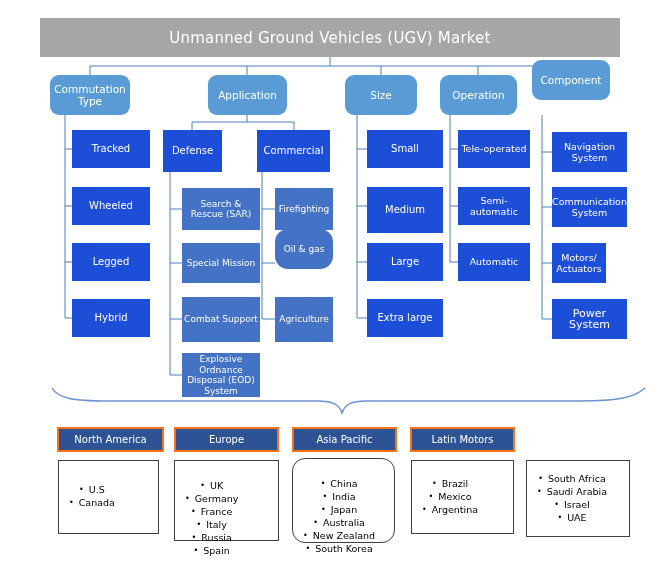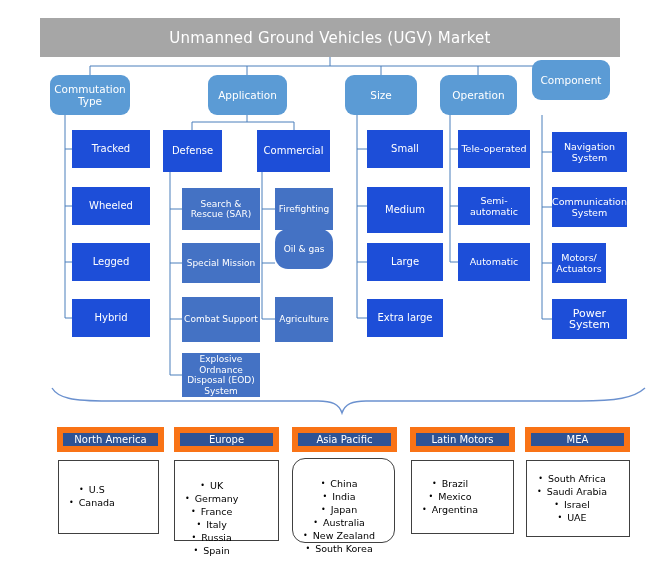--- a/index.html
+++ b/index.html
@@ -5,21 +5,21 @@
   html,body { margin:0; padding:0; background:#fff; }
   body { font-family:"DejaVu Sans","Liberation Sans",sans-serif; }
   #canvas { position:relative; width:658px; height:570px; background:#fff; overflow:hidden; }
   svg.lines { position:absolute; left:0; top:0; z-index:0; }
   .box { position:absolute; z-index:1; display:flex; align-items:center; justify-content:center;
          text-align:center; color:#fff; box-sizing:border-box; line-height:12px; }
   .title { background:#a6a6a6; font-size:15px; letter-spacing:.2px; }
   .blue2 { background:#5b9bd5; font-size:10.5px;border-radius:9px; }
   .green { background:#1d4ed8; font-size:10px; line-height:11.5px; }
   .bluesub { background:#4472c4; font-size:9px; line-height:10.5px; padding:0 2px; }
-  .region-h { background:#2e5395; border:6px solid #f97316; font-size:10px; }
+  .region-h { background:#2e5395; border:2px solid #f97316; font-size:10px; }
   .listbox { background:#fff; border:1px solid #404040; color:#000; font-size:9.5px;
              display:flex; flex-direction:column; justify-content:center; align-items:flex-start; }
   .listbox.top { justify-content:flex-start; padding-top:19px; }
   .listbox ul { margin:0; padding:0 0 0 10px; list-style:none; }
   .listbox li { line-height:12px; white-space:nowrap; }
   .listbox li::before { content:"•"; font-size:8px; margin-right:5px; position:relative; top:-1px; }
 </style>
 </head>
 <body>
 
@@ -114,21 +114,20 @@
 
   <div class="box green" style="left:552px; top:132px; width:75px; height:40px; font-size:9.5px;">Navigation System</div>
   <div class="box green" style="left:552px; top:187px; width:75px; height:40px; font-size:9.5px;">Communication System</div>
   <div class="box green" style="left:552px; top:243px; width:54px; height:40px; font-size:9.5px;">Motors/ Actuators</div>
   <div class="box green" style="left:552px; top:299px; width:75px; height:40px; font-size:11px;">Power System</div>
 
   <div class="box region-h" style="left:57px;  top:427px; width:107px; height:25px;">North America</div>
   <div class="box region-h" style="left:174px; top:427px; width:105px; height:25px;">Europe</div>
   <div class="box region-h" style="left:292px; top:427px; width:105px; height:25px;">Asia Pacific</div>
   <div class="box region-h" style="left:410px; top:427px; width:105px; height:25px;">Latin Motors</div>
-  <div class="box region-h" style="left:525px; top:427px; width:105px; height:25px;">MEA</div>
 
   <div class="box listbox" style="left:58px; top:460px; width:101px; height:74px;">
     <ul>
       <li>U.S</li>
       <li>Canada</li>
     </ul>
   </div>
 
   <div class="box listbox top" style="left:174px; top:460px; width:105px; height:81px;">
     <ul>

